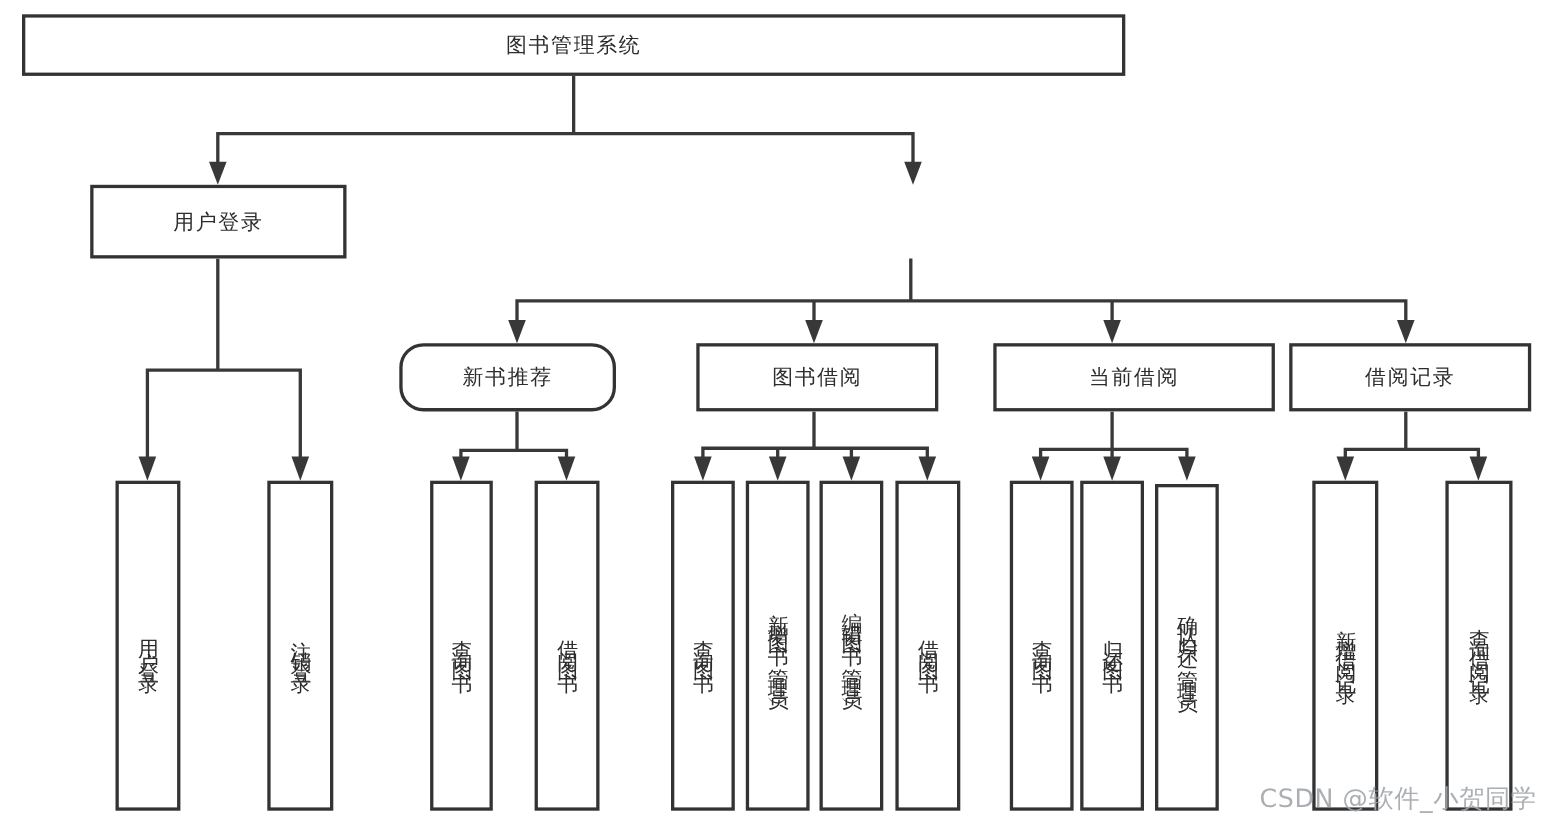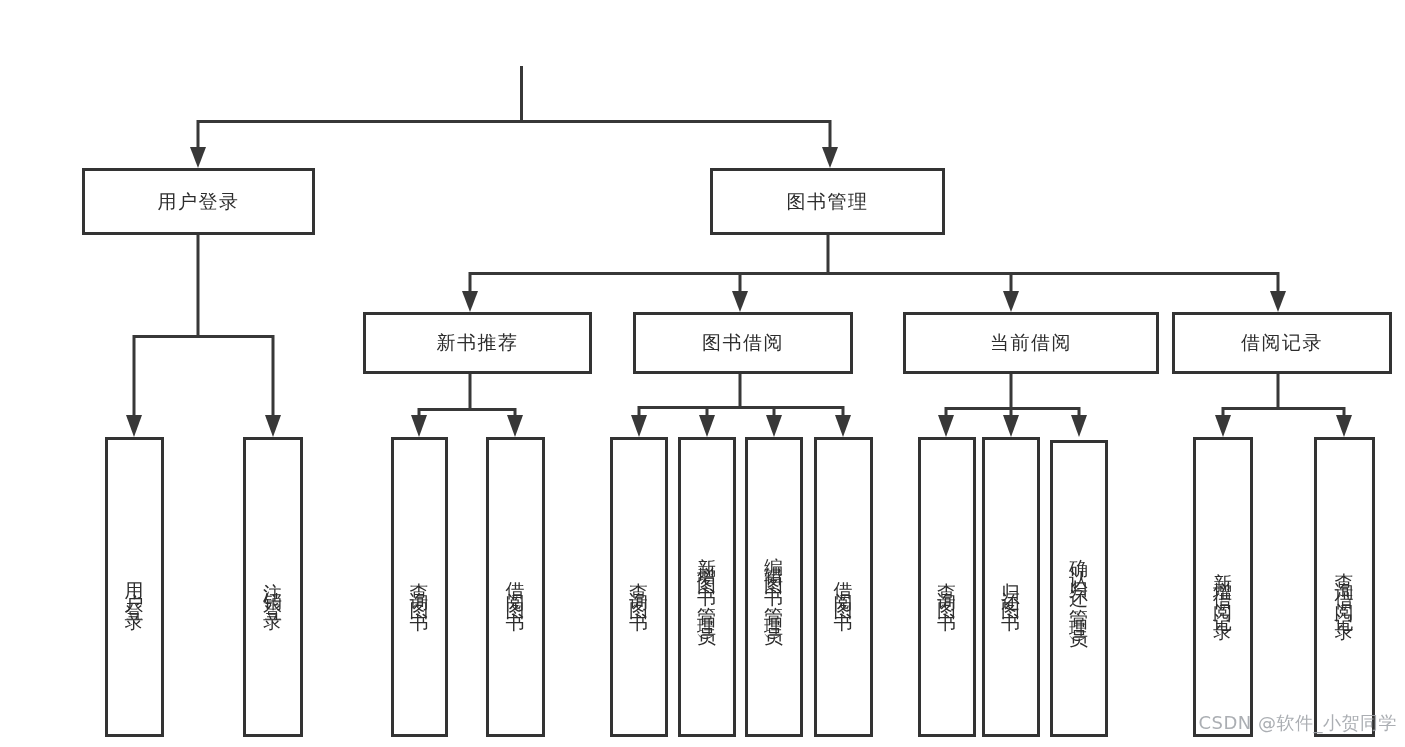--- a/index.html
+++ b/index.html
@@ -39,21 +39,21 @@
     text-orientation: mixed;
     letter-spacing: 10px;
     line-height: 1;
     font-size: 19px;
   }
 
   .watermark {
     position: absolute;
     right: 8px;
     top: 711px;
-    font-size: 18px;
+    font-size: 23px;
     color: #a2a6ab;
     opacity: 0.9;
     letter-spacing: 0.5px;
     white-space: nowrap;
     pointer-events: none;
   }
 </style>
 </head>
 <body>
 
@@ -109,29 +109,29 @@
       <polygon points="774,437 766,415 782,415"></polygon>
       <polygon points="843,437 835,415 851,415"></polygon>
       <polygon points="946,437 938,415 954,415"></polygon>
       <polygon points="1011,437 1003,415 1019,415"></polygon>
       <polygon points="1079,437 1071,415 1087,415"></polygon>
       <polygon points="1223,437 1215,415 1231,415"></polygon>
       <polygon points="1344,437 1336,415 1352,415"></polygon>
     </g>
   </svg>
 
+  <div class="node" style="left:20px; top:13px; width:1003px; height:56px;">
+    <span>图书管理系统</span>
+  </div>
 
   <div class="node" style="left:82px; top:168px; width:233px; height:67px;">
     <span>用户登录</span>
   </div>
-  <div class="node" style="left:710px; top:168px; width:235px; height:67px;">
-    <span>图书管理</span>
-  </div>
 
-  <div class="node" style="left:363px; top:312px; width:229px; height:62px;">
+  <div class="node" style="left:363px; top:312px; width:197px; height:62px;border-radius:22px;">
     <span>新书推荐</span>
   </div>
   <div class="node" style="left:633px; top:312px; width:220px; height:62px;">
     <span>图书借阅</span>
   </div>
   <div class="node" style="left:903px; top:312px; width:256px; height:62px;">
     <span>当前借阅</span>
   </div>
   <div class="node" style="left:1172px; top:312px; width:220px; height:62px;text-align:right;">
     <span>借阅记录</span>

